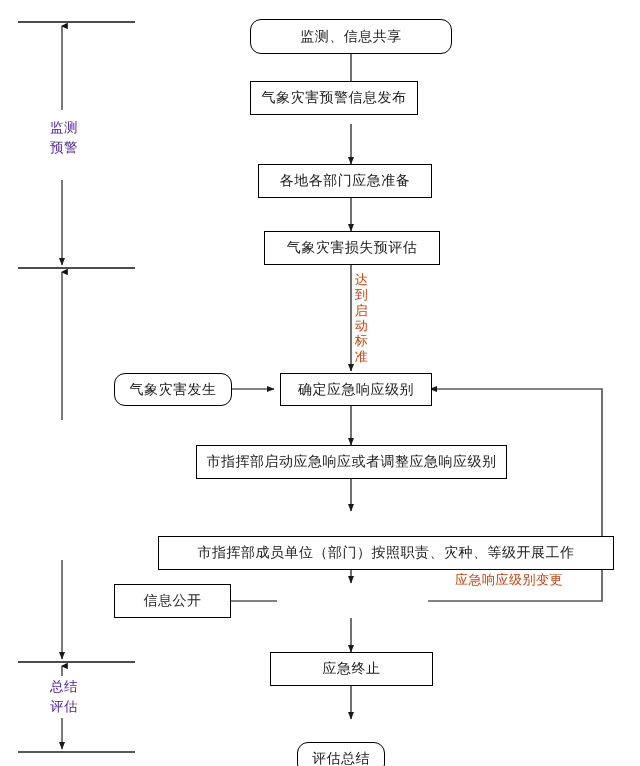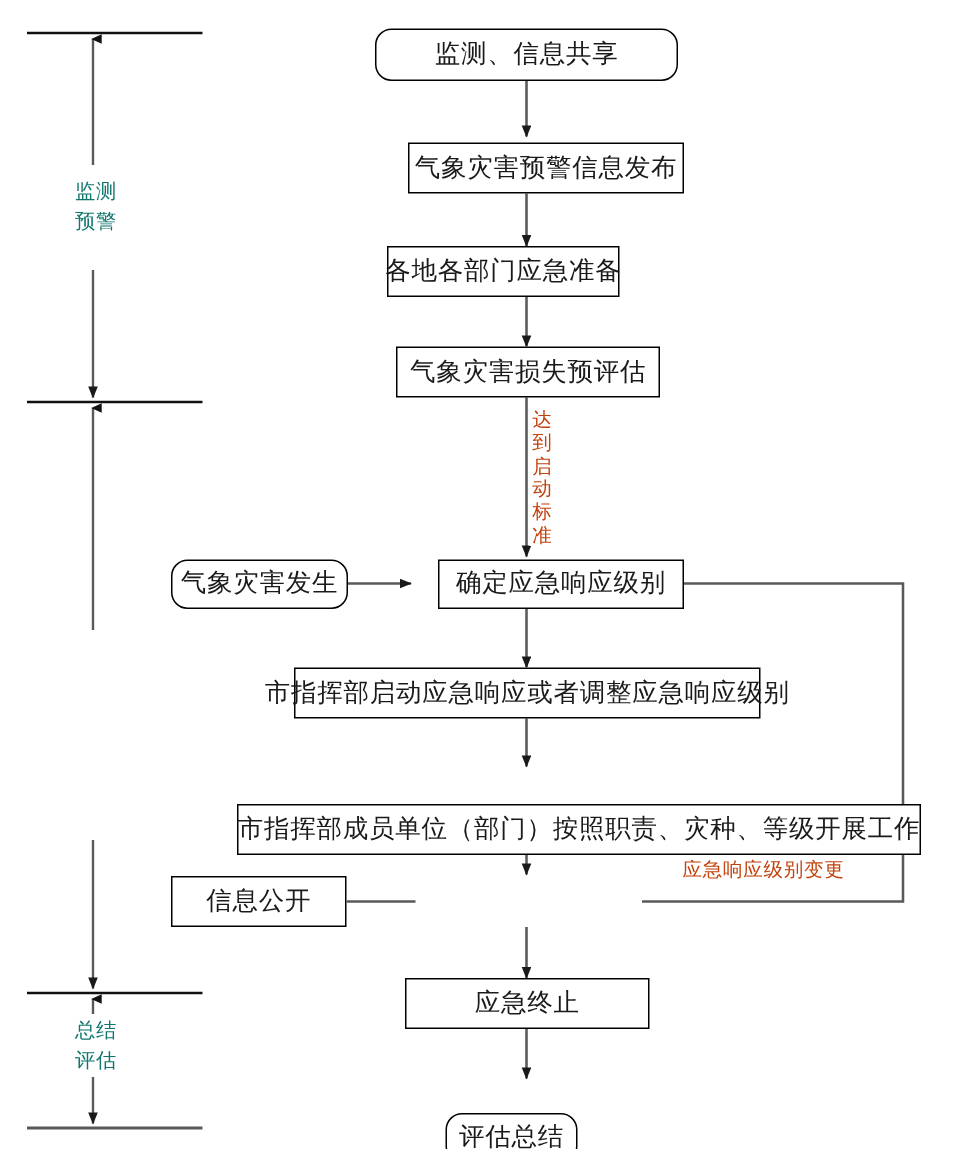--- a/index.html
+++ b/index.html
@@ -30,36 +30,36 @@
   }
   .node {
     position: absolute;
     box-sizing: border-box;
     border: 1px solid #000000;
     background: #ffffff;
     display: flex;
     align-items: center;
     justify-content: center;
     text-align: center;
-    font-size: 17px;
+    font-size: 14px;
     line-height: 1.1;
     letter-spacing: 0.5px;
     white-space: nowrap;
     color: #1a1a1a;
   }
   .node.rounded {
     border-radius: 11px;
   }
   .phase-label {
     position: absolute;
     font-size: 13.5px;
     line-height: 1.45;
     letter-spacing: 0.5px;
     text-align: center;
-    color: #0f766e;
+    color: #4c1d95;
     white-space: pre-line;
     background: #ffffff;
     padding: 1px 2px;
   }
   .edge-label {
     position: absolute;
     font-size: 13px;
     line-height: 1.18;
     letter-spacing: 0.5px;
     color: #c2410c;
@@ -133,29 +133,29 @@
     </g>
   </svg>
 
   <div class="phase-label" style="left:36px; top:117px; width:52px;">监测
 预警</div>
   <div class="phase-label" style="left:36px; top:676px; width:52px;">总结
 评估</div>
 
   <div class="node rounded" style="left:250px; top:19px; width:202px; height:35px;">监测、信息共享</div>
 
-  <div class="node" style="left:250px; top:95px; width:184px; height:34px;margin-left:22px;">气象灾害预警信息发布</div>
+  <div class="node" style="left:250px; top:81px; width:168px; height:34px;">气象灾害预警信息发布</div>
 
-  <div class="node" style="left:258px; top:164px; width:155px; height:34px;font-family:Liberation Serif, serif;">各地各部门应急准备</div>
+  <div class="node" style="left:258px; top:164px; width:174px; height:34px;">各地各部门应急准备</div>
 
   <div class="node" style="left:264px; top:231px; width:176px; height:34px;">气象灾害损失预评估</div>
 
   <div class="node rounded" style="left:114px; top:373px; width:118px; height:33px;">气象灾害发生</div>
 
-  <div class="node" style="left:292px; top:373px; width:164px; height:33px;">确定应急响应级别</div>
+  <div class="node" style="left:280px; top:373px; width:152px; height:33px;">确定应急响应级别</div>
 
   <div class="node" style="left:196px; top:445px; width:311px; height:34px;text-align:right;">市指挥部启动应急响应或者调整应急响应级别</div>
 
   <div class="node" style="left:158px; top:536px; width:456px; height:34px;">市指挥部成员单位（部门）按照职责、灾种、等级开展工作</div>
 
   <div class="node" style="left:114px; top:584px; width:117px; height:34px;">信息公开</div>
 
 
   <div class="node" style="left:270px; top:652px; width:163px; height:34px;">应急终止</div>
 

